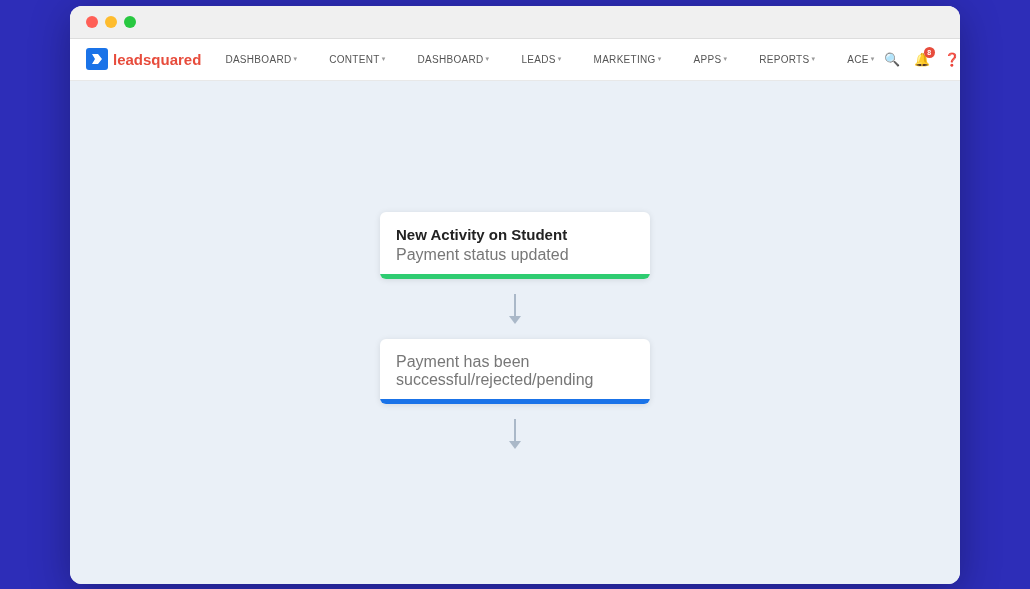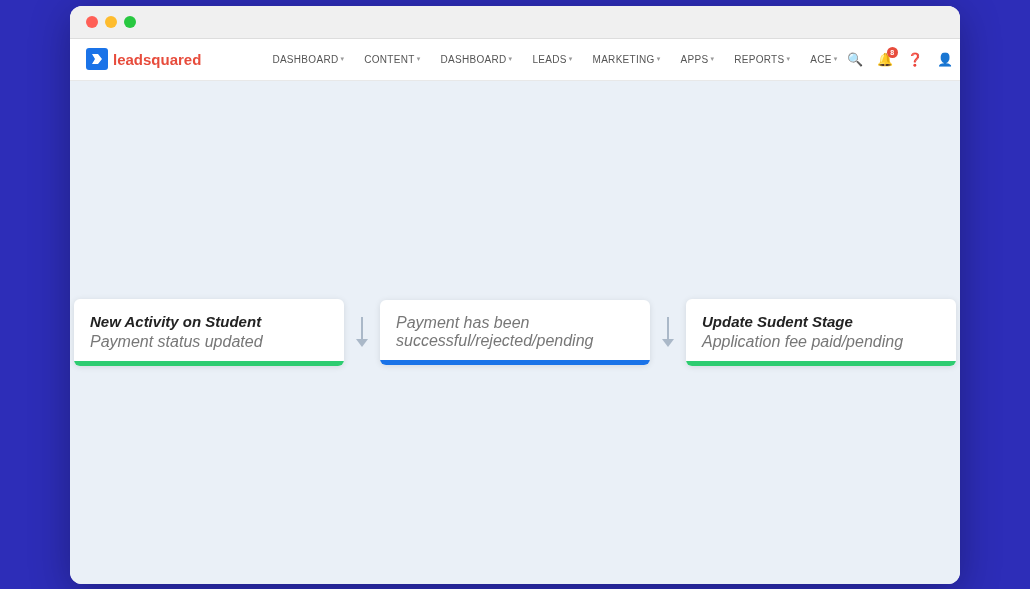--- a/index.html
+++ b/index.html
@@ -71,23 +71,22 @@
     }
     .logo-text {
       font-size: 15px;
       font-weight: 600;
       color: #333;
     }
     .logo-text span { color: #e74c3c; }
     .nav-items {
       display: flex;
       align-items: center;
-      gap: 8px;
+      gap: 20px;
       flex: 1;
-      margin-left: 47px;
     }
     .nav-item {
       font-size: 10px;
       color: #555;
       padding: 4px 6px;
       display: flex;
       align-items: center;
       gap: 2px;
       white-space: nowrap;
       cursor: pointer;
@@ -135,23 +134,23 @@
     .main-content {
       flex: 1;
       background: #eaf0f7;
       display: flex;
       align-items: center;
       justify-content: center;
       padding: 20px;
     }
     .workflow-container {
       display: flex;
+      flex-direction: column;
       align-items: center;
       gap: 12px;
-      font-style: italic;
     }
     .workflow-card {
       width: 270px;
       background: #fff;
       border-radius: 6px;
       box-shadow: 0 1px 6px rgba(0,0,0,0.10);
       overflow: hidden;
     }
     .card-body {
       padding: 14px 16px 10px;
@@ -284,23 +283,16 @@
           <div class="card-subtitle">Payment has been successful/rejected/pending</div>
         </div>
         <div class="card-bar bar-blue"></div>
       </div>
 
       <div class="connector">
         <div class="connector-line"></div>
         <div class="connector-arrow"></div>
       </div>
 
-      <div class="workflow-card">
-        <div class="card-body">
-          <div class="card-title">Update Sudent Stage</div>
-          <div class="card-subtitle">Application fee paid/pending</div>
-        </div>
-        <div class="card-bar bar-green"></div>
-      </div>
 
     </div>
   </div>
 </div>
 
 </body></html>

